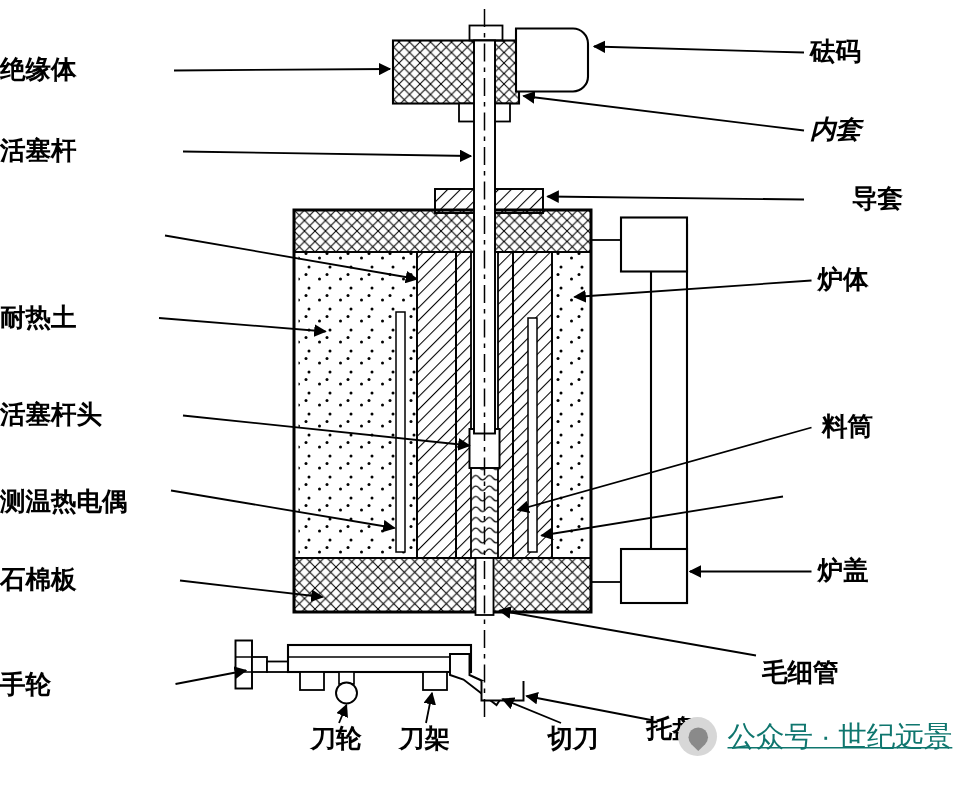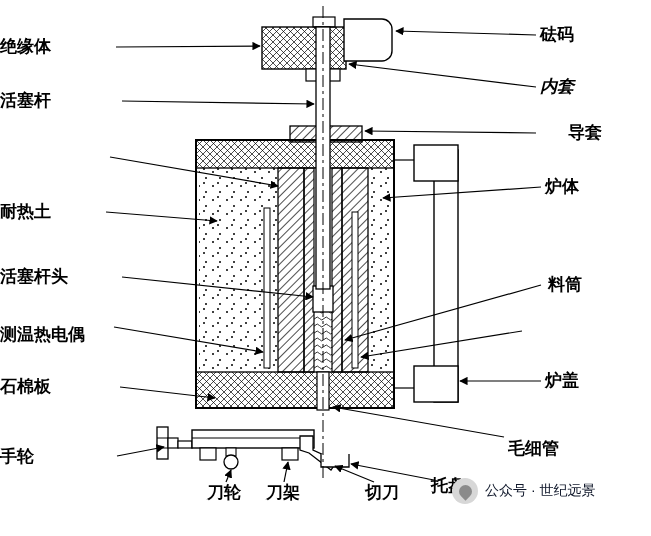--- a/index.html
+++ b/index.html
@@ -20,21 +20,21 @@
     gap:7px; z-index:2;
   }
   .wm-circle {
     width:26px; height:26px; border-radius:50%; background:#d7d7d7;
     display:flex; align-items:center; justify-content:center; flex:0 0 auto;
   }
   .wm-inner {
     width:13px; height:13px; background:#8a8a8a;
     border-radius:50% 50% 50% 0; transform:rotate(-45deg);
   }
-  .wm-text { color:#0f172a; font-size:14px; }
+  .wm-text { color:#0f766e; font-size:19px;text-decoration:underline; }
 </style>
 </head>
 <body>
 
 <div class="stage">
 
   <svg class="diagram" width="651" height="536" viewBox="0 0 651 536">
     <defs>
       <pattern id="hatch" width="6" height="6" patternUnits="userSpaceOnUse" patternTransform="rotate(45)">
         <line x1="0" y1="0" x2="0" y2="6" stroke="#000" stroke-width="1.4"></line>

